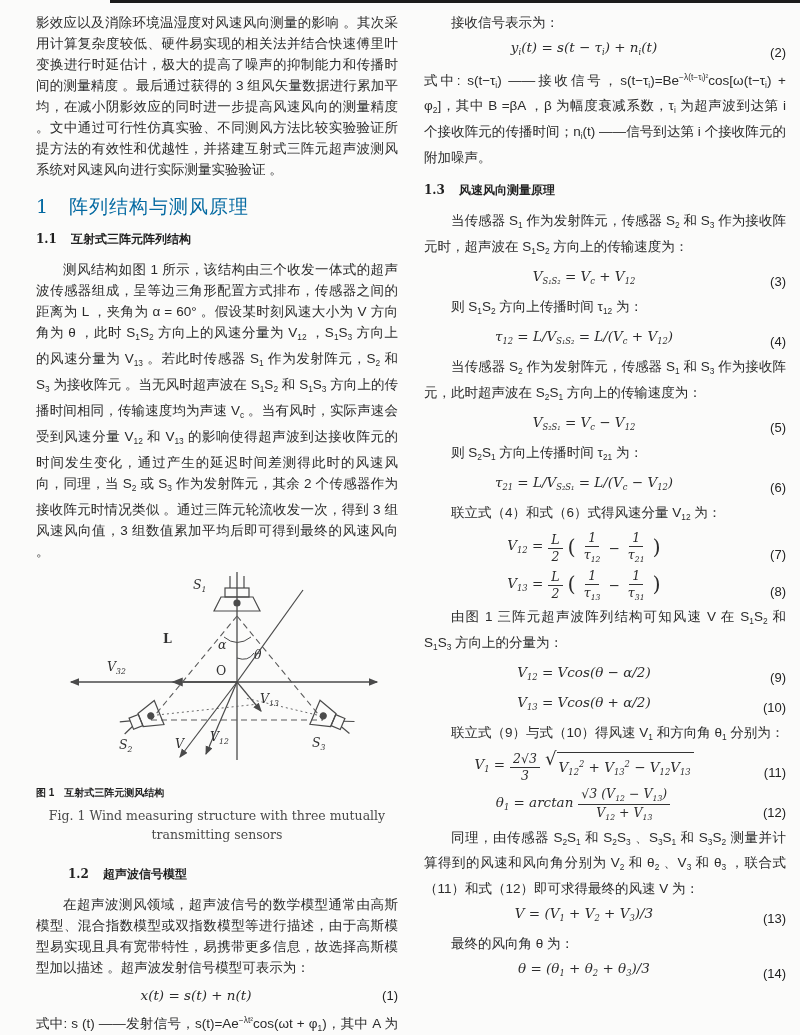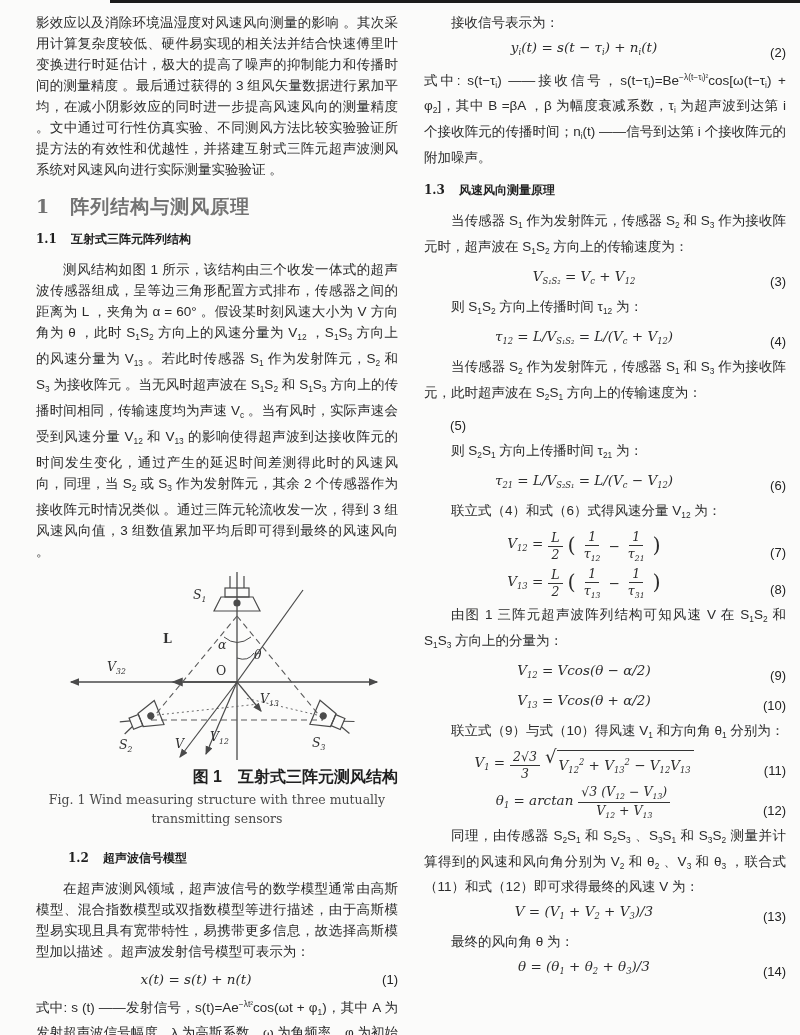--- a/index.html
+++ b/index.html
@@ -7,21 +7,21 @@
     width:800px; height:1035px; overflow:hidden; position:relative;
     background:#fbfbfa; color:#2b2b2b;
     font-family:"Liberation Sans", sans-serif;
   }
   .top-rule { position:absolute; top:0; left:110px; right:0; height:3px; background:#1c1c1c; }
   .columns { display:flex; gap:26px; padding:12px 14px 0 36px; box-sizing:border-box; }
   .col { flex:1; min-width:0; font-size:13.5px; line-height:21px; text-align:justify; }
   p { margin:0; }
   p.indent { text-indent:2em; }
 
-  h1.sec { font-size:19px; font-weight:bold; margin:16px 0 12px; color:#737373; letter-spacing:1px; }
+  h1.sec { font-size:19px; font-weight:normal; margin:16px 0 12px; color:#0369a1; letter-spacing:1px; }
   h1.sec .sec-num { margin-right:20px; font-family:"DejaVu Serif", serif; }
   h2.sub { font-size:12px; font-weight:bold; margin:12px 0 9px; color:#1f1f1f; }
   h2.sub .sec-num { margin-right:14px; font-family:"DejaVu Serif", serif; }
 
   sub { font-size:0.62em; vertical-align:-0.35em; }
   sup { font-size:0.62em; vertical-align:0.55em; }
 
   .equation { display:flex; align-items:flex-end; margin:4px 0; min-height:24px;
               font-family:"DejaVu Serif", serif; font-style:italic; font-size:13.5px; }
   .eq-body { flex:1; display:flex; justify-content:center; align-items:center; gap:3px; }
@@ -33,33 +33,33 @@
   .frac .den { display:block; padding:1px 3px 0; font-size:12.5px; }
   .paren { font-size:1.55em; font-weight:300; font-style:normal; line-height:1; transform:translateY(-1px); }
   .sqrt { display:inline-flex; align-items:flex-start; }
   .sqrt .sqrt-sign { font-style:normal; font-size:1.35em; line-height:1; transform:translateY(-2px); }
   .sqrt .radicand { border-top:1.2px solid #333; padding:1px 3px 0 2px; }
 
   .fig-wrap { position:relative; width:340px; height:192px; margin:8px auto 2px; }
   .fig-wrap svg { position:absolute; left:0; top:0; }
   .fig-label { position:absolute; font-family:"DejaVu Serif", serif; font-style:italic;
                font-size:12.5px; color:#333; white-space:nowrap; }
-  .lbl-s1  { left:146px; top:14px; }
+  .lbl-s1  { left:146px; top:4px; }
   .lbl-l   { left:116px; top:58px; font-style:normal; font-weight:bold; }
   .lbl-alpha { left:171px; top:64px; }
   .lbl-theta { left:207px; top:74px; }
   .lbl-o   { left:169px; top:90px; font-style:normal; }
   .lbl-v32 { left:60px;  top:86px; }
   .lbl-v13 { left:213px; top:118px;font-style:italic; }
   .lbl-v12 { left:163px; top:156px; }
   .lbl-v   { left:128px; top:163px; }
   .lbl-s2  { left:72px;  top:164px; }
   .lbl-s3  { left:265px; top:162px; }
 
-  .caption-zh { text-align:right; font-weight:bold; font-size:16px; margin-top:4px; color:#1f1f1f; }
+  .caption-zh { text-align:left; font-weight:bold; font-size:10px; margin-top:20px; color:#1f1f1f; }
   .caption-en { text-align:center; font-family:"DejaVu Serif", serif; font-size:12.5px;
                 line-height:19px; color:#4a4a4a; margin-top:3px; }
 </style>
 </head>
 <body>
 
 <div class="top-rule"></div>
 
 <div class="columns">
 
@@ -196,20 +196,23 @@
     <div class="equation">
       <span class="eq-body">
           <span>τ<sub>12</sub> = L/V<sub>S₁S₂</sub> = L/(V<sub>c</sub> + V<sub>12</sub>)</span>
         </span>
       <span class="eq-no">(4)</span>
     </div>
 
     <p class="indent">当传感器 S<sub>2</sub> 作为发射阵元，传感器 S<sub>1</sub> 和 S<sub>3</sub> 作为接收阵元，此时超声波在 S<sub>2</sub>S<sub>1</sub> 方向上的传输速度为：</p>
 
     <div class="equation">
+      <span class="eq-body">
+          <span>V<sub>S₂S₁</sub> = V<sub>c</sub> − V<sub>12</sub></span>
+        </span>
       <span class="eq-no">(5)</span>
     </div>
 
     <p class="indent">则 S<sub>2</sub>S<sub>1</sub> 方向上传播时间 τ<sub>21</sub> 为：</p>
 
     <div class="equation">
       <span class="eq-body">
           <span>τ<sub>21</sub> = L/V<sub>S₂S₁</sub> = L/(V<sub>c</sub> − V<sub>12</sub>)</span>
         </span>
       <span class="eq-no">(6)</span>

